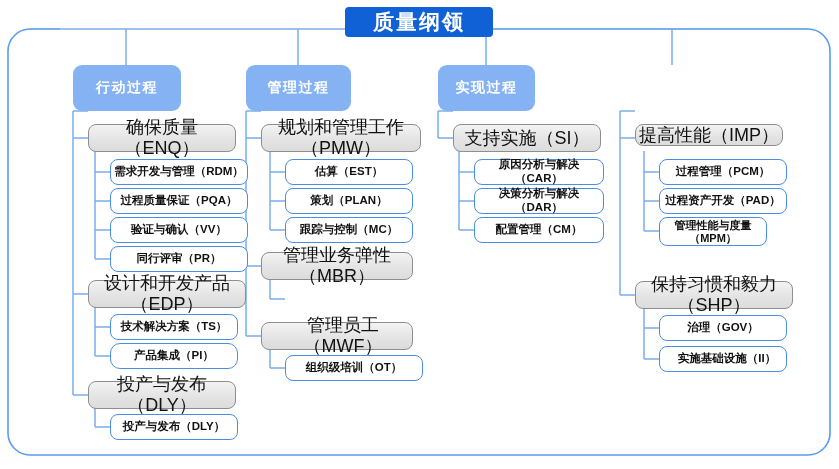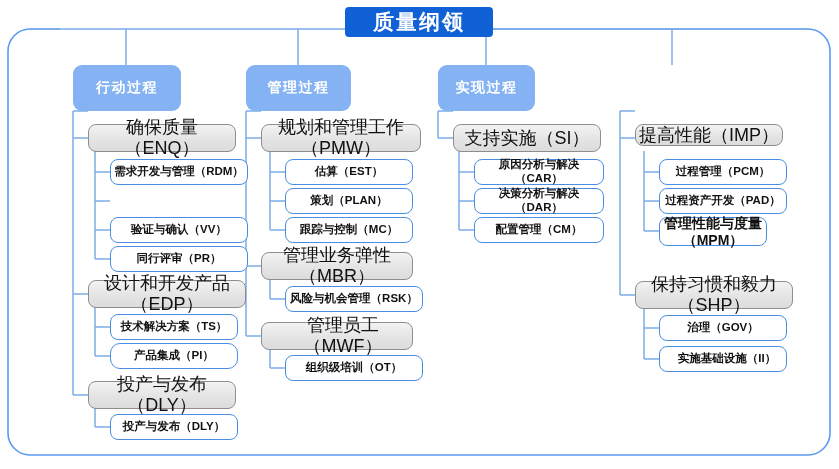--- a/index.html
+++ b/index.html
@@ -88,21 +88,21 @@
     font-size: 11.5px;
     font-weight: bold;
     display: flex;
     align-items: center;
     justify-content: center;
     box-sizing: border-box;
     text-align: center;
     line-height: 1.18;
     z-index: 4;
   }
-  .leaf-box.two-line { font-size: 14px; }
+  .leaf-box.two-line { font-size: 11px; }
 </style>
 </head>
 <body>
 
 <div id="canvas">
 
   <svg id="frame-svg" viewBox="0 0 839 469" xmlns="http://www.w3.org/2000/svg">
     <g fill="none" stroke="#5b9bf0" stroke-width="1.6">
       <path d="M 60 29 L 30 29 A 22 22 0 0 0 8 51 L 8 433 A 22 22 0 0 0 30 455 L 808 455 A 22 22 0 0 0 830 433 L 830 51 A 22 22 0 0 0 808 29 L 493 29"></path>
     </g>
@@ -172,37 +172,37 @@
   </svg>
 
   <div class="root-title">质量纲领</div>
 
   <div class="col-head" style="left:73px; top:65px; width:108px;">行动过程</div>
   <div class="col-head" style="left:246px; top:65px; width:105px;">管理过程</div>
   <div class="col-head" style="left:438px; top:65px; width:97px;">实现过程</div>
 
   <div class="group-box" style="left:88px; top:124px; width:148px; height:28px;">确保质量（ENQ）</div>
   <div class="leaf-box" style="left:110px; top:159px; width:138px; height:26px;">需求开发与管理（RDM）</div>
+  <div class="leaf-box" style="left:110px; top:188px; width:138px; height:26px;">过程质量保证（PQA）</div>
   <div class="leaf-box" style="left:110px; top:217px; width:138px; height:26px;">验证与确认（VV）</div>
   <div class="leaf-box" style="left:110px; top:246px; width:138px; height:26px;">同行评审（PR）</div>
 
   <div class="group-box" style="left:88px; top:280px; width:158px; height:28px;">设计和开发产品（EDP）</div>
   <div class="leaf-box" style="left:110px; top:314px; width:128px; height:26px;">技术解决方案（TS）</div>
   <div class="leaf-box" style="left:110px; top:343px; width:128px; height:26px;border-radius:10px;">产品集成（PI）</div>
 
   <div class="group-box" style="left:88px; top:381px; width:148px; height:28px;">投产与发布（DLY）</div>
   <div class="leaf-box" style="left:110px; top:414px; width:128px; height:26px;">投产与发布（DLY）</div>
 
   <div class="group-box" style="left:261px; top:124px; width:160px; height:28px;">规划和管理工作（PMW）</div>
   <div class="leaf-box" style="left:285px; top:159px; width:128px; height:26px;">估算（EST）</div>
   <div class="leaf-box" style="left:285px; top:188px; width:128px; height:26px;">策划（PLAN）</div>
   <div class="leaf-box" style="left:285px; top:217px; width:128px; height:26px;">跟踪与控制（MC）</div>
 
   <div class="group-box" style="left:261px; top:252px; width:152px; height:28px;">管理业务弹性（MBR）</div>
-  <div class="leaf-box" style="left:285px; top:286px; width:138px; height:26px;">风险与机会管理（RSK）</div>
 
   <div class="group-box" style="left:261px; top:322px; width:152px; height:28px;padding-left:12px;">管理员工（MWF）</div>
   <div class="leaf-box" style="left:285px; top:355px; width:138px; height:26px;">组织级培训（OT）</div>
 
   <div class="group-box" style="left:453px; top:124px; width:148px; height:28px;">支持实施（SI）</div>
   <div class="leaf-box" style="left:474px; top:159px; width:130px; height:26px;">原因分析与解决（CAR）</div>
   <div class="leaf-box" style="left:474px; top:188px; width:130px; height:26px;">决策分析与解决（DAR）</div>
   <div class="leaf-box" style="left:474px; top:217px; width:130px; height:26px;">配置管理（CM）</div>
 
   <div class="group-box" style="left:635px; top:124px; width:148px; height:22px;">提高性能（IMP）</div>

